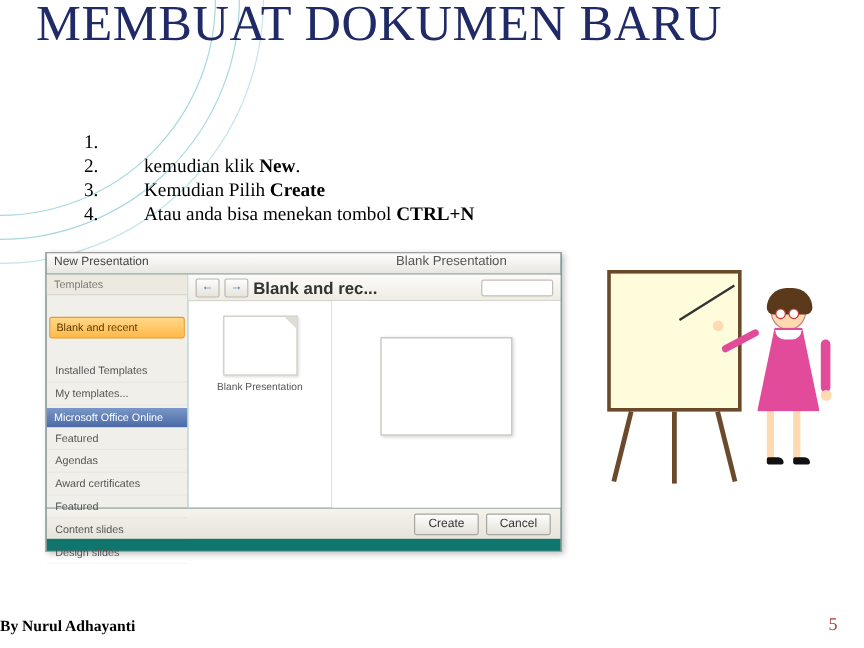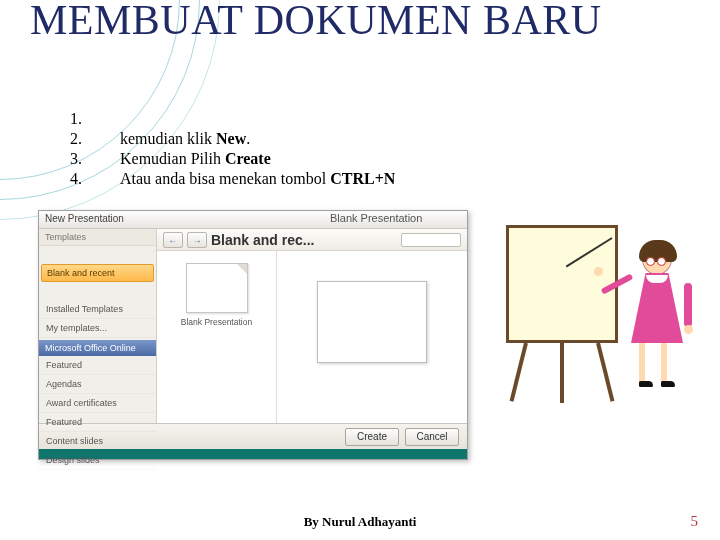--- a/index.html
+++ b/index.html
@@ -313,21 +313,20 @@
     display: flex; justify-content: center; gap: 8px;
     margin-top: -2px;
   }
   .t-leg { width: 6px; height: 42px; background: #ffd9b0; }
   .t-shoe { width: 14px; height: 6px; background: #111; border-radius: 2px 6px 2px 2px; margin-top: -2px; }
 
   .footer-credit {
     position: absolute;
     bottom: 10px;
     left: 0; right: 0;
-    text-align: center;
     font-size: 13px;
     font-weight: bold;
   }
   .page-num {
     position: absolute;
     bottom: 10px;
     right: 22px;
     font-size: 15px;
     color: #b23a3a;
   }

